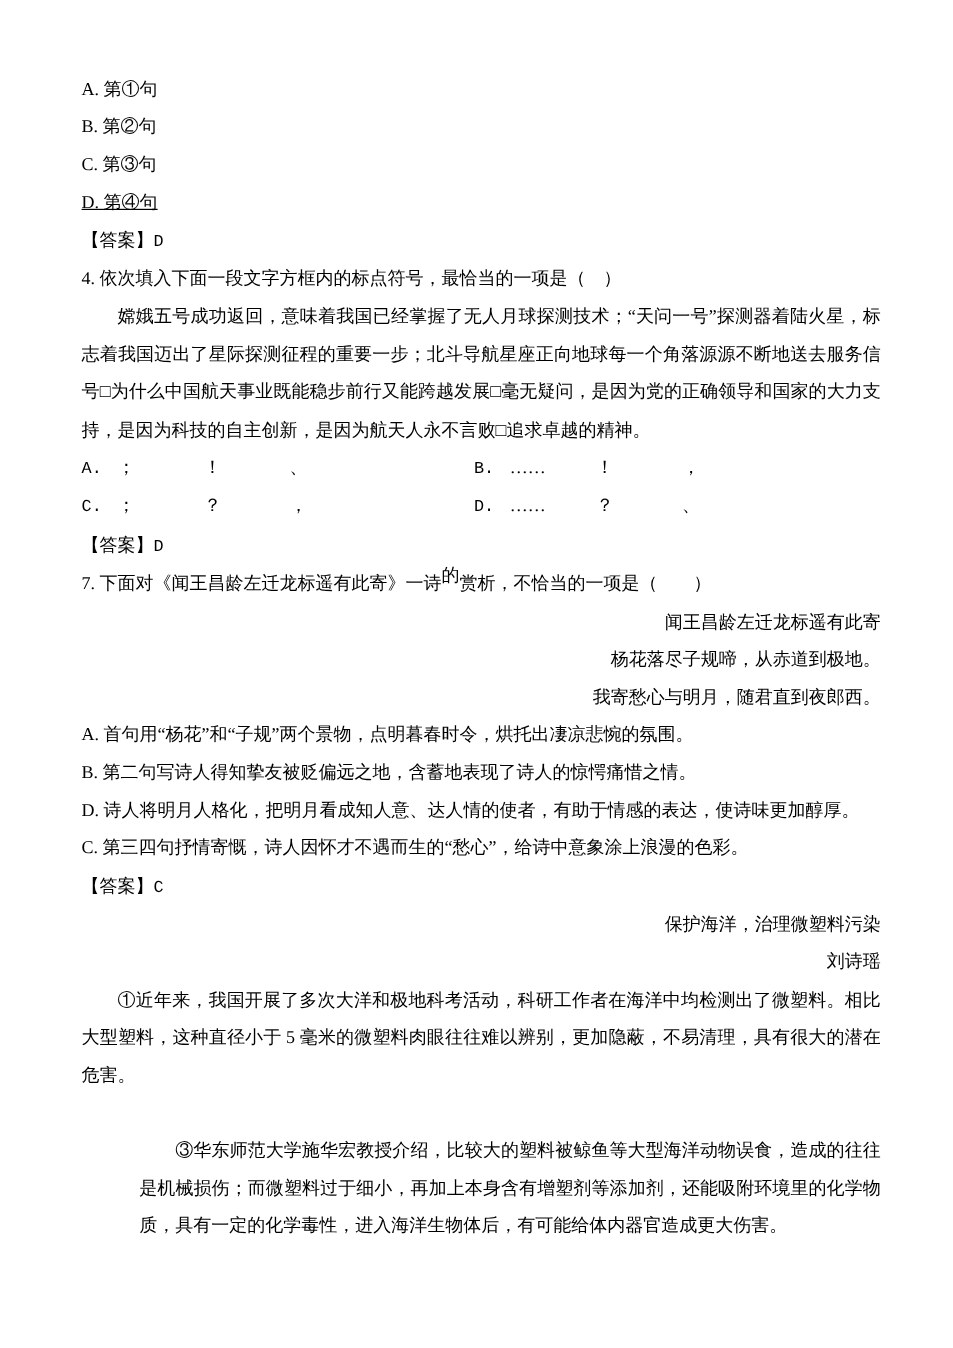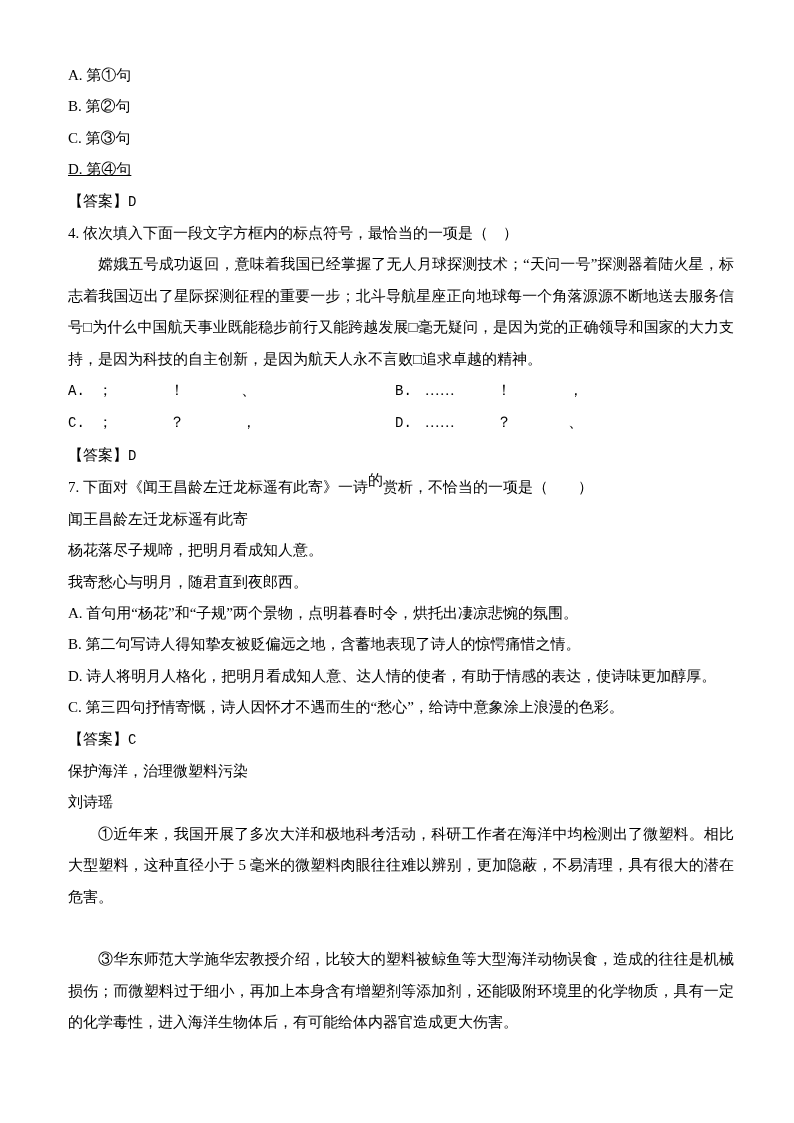--- a/index.html
+++ b/index.html
@@ -21,21 +21,21 @@
     width: 794px; height: 1123px;
     background: #ffffff;
   }
   .content {
     position: absolute;
     left: 68px; top: 60px;
     width: 666px;
     line-height: 31.4px;
   }
   .line { white-space: nowrap; flex-direction: column; }
-  .center { text-align: left; }
+  .center { text-align: right; }
   .para {
     text-align: justify;
     text-indent: 2em;
   }
   
   .q3row { display: flex; }
   .q3row .q3opt { width: 126px; }
   .q3row .q3opt:last-child { width: auto; text-decoration: underline; }
   
   .optrow { display: flex; }
@@ -47,21 +47,21 @@
     font-family: "Liberation Mono", "DejaVu Sans Mono", monospace;
     font-size: 14px;
   }
   .pmark { display: inline-block; width: 68px; }
   .ans-prefix { }
   .ans-letter {
     font-family: "Liberation Mono", "DejaVu Sans Mono", monospace;
     font-size: 14px;
   }
   .raised { position: relative; top: -7px; }
-  .gap-before { margin-top: 31.4px; }
+  .gap-before { margin-top: 31.4px; margin-left: 48px; }
 </style>
 </head>
 <body>
 
 <div class="page">
   <div class="content">
 
     <div class="line q3row">
       <span class="q3opt">A. 第①句</span>
       <span class="q3opt">B. 第②句</span>
@@ -109,21 +109,21 @@
 
     <div class="line">
       <span class="ans-prefix">【答案】</span><span class="ans-letter">D</span>
     </div>
 
     <div class="line">
       <span>7. 下面对《闻王昌龄左迁龙标遥有此寄》一诗</span><span class="raised">的</span><span>赏析，不恰当的一项是（　　）</span>
     </div>
 
     <div class="center">闻王昌龄左迁龙标遥有此寄</div>
-    <div class="center">杨花落尽子规啼，把明月看成知人意。</div>
+    <div class="center">杨花落尽子规啼，从赤道到极地。</div>
     <div class="center">我寄愁心与明月，随君直到夜郎西。</div>
 
     <div class="line">A. 首句用“杨花”和“子规”两个景物，点明暮春时令，烘托出凄凉悲惋的氛围。</div>
     <div class="line">B. 第二句写诗人得知挚友被贬偏远之地，含蓄地表现了诗人的惊愕痛惜之情。</div>
     <div class="line">D. 诗人将明月人格化，把明月看成知人意、达人情的使者，有助于情感的表达，使诗味更加醇厚。</div>
     <div class="line">C. 第三四句抒情寄慨，诗人因怀才不遇而生的“愁心”，给诗中意象涂上浪漫的色彩。</div>
 
     <div class="line">
       <span class="ans-prefix">【答案】</span><span class="ans-letter">C</span>
     </div>

